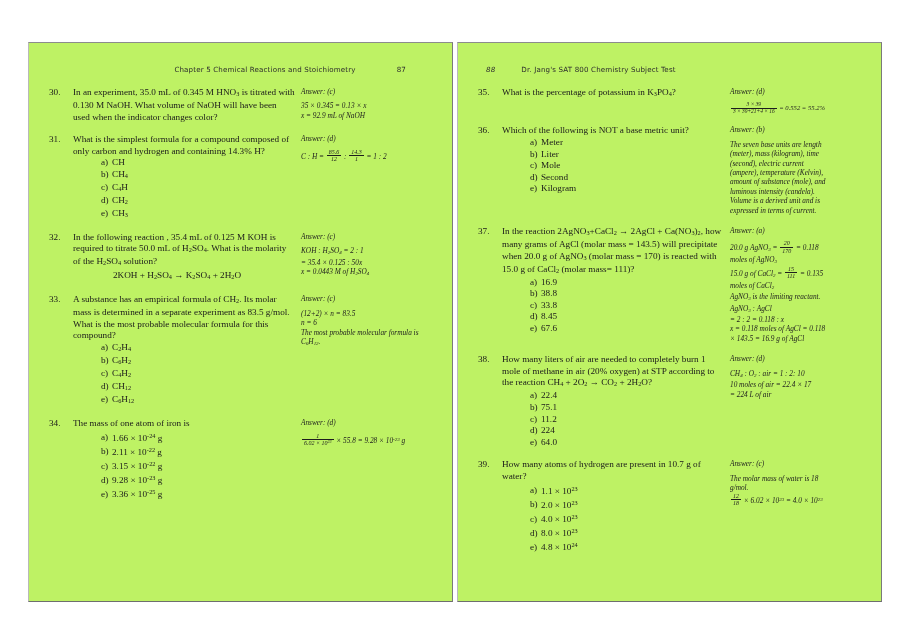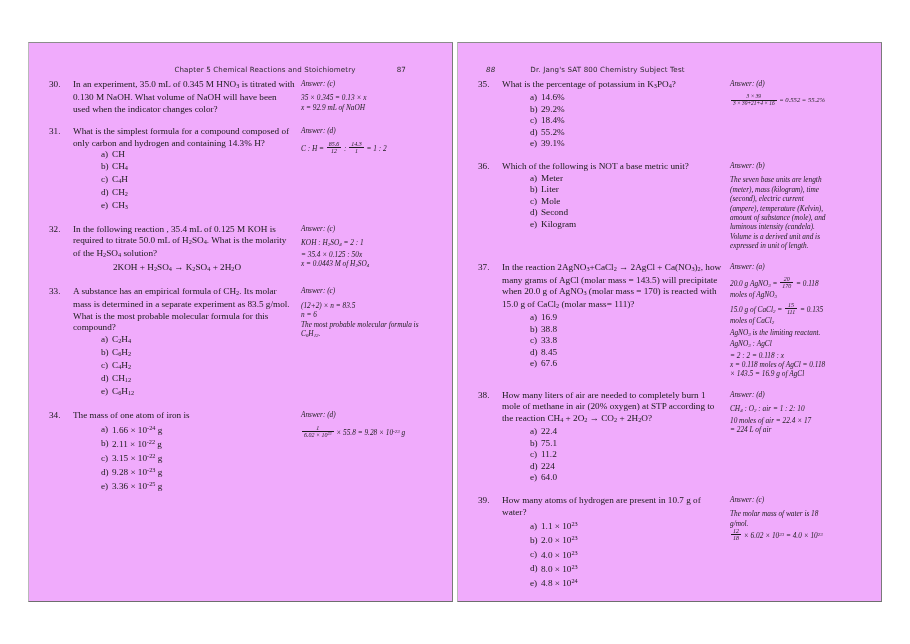--- a/index.html
+++ b/index.html
@@ -20,21 +20,21 @@
     width: 910px; height: 644px;
     display: flex;
     justify-content: space-between;
     padding: 42px 28px 0 28px;
     box-sizing: border-box;
   }
   .page {
     position: relative;
     width: 425px;
     height: 560px;
-    background: #f0abfc;
+    background: #bef264;
     border: 1px solid #b9b9b9;
     border-right-color: #7a7a7a;
     border-bottom-color: #6e6e6e;
     border-top-color: #8c8c8c;
     box-sizing: border-box;
     padding: 22px 14px 10px 14px;
   }
   .running-head {
     font-family: "DejaVu Sans", "Liberation Sans", sans-serif;
     font-size: 7.1px;
@@ -42,23 +42,23 @@
     letter-spacing: 0.15px;
     height: 14px;
     white-space: nowrap;
     display: flex;
     align-items: flex-start;
   }
   .rh-left { justify-content: flex-end; padding-right: 32px; }
   .rh-right { justify-content: flex-start; padding-left: 14px; }
   .rh-title { }
   .rh-page-left { margin-left: 41px; }
-  .rh-page-right { margin-right: 35px; font-style: italic; }
-
-  .qlist { }
+  .rh-page-right { margin-right: 26px; font-style: italic; }
+
+  .qlist { margin-top: 8px; }
 
   .qblock {
     display: flex;
     align-items: flex-start;
     margin-bottom: 11px;
   }
   .qbody {
     width: 252px;
     flex: 0 0 252px;
     padding-left: 30px;
@@ -236,27 +236,20 @@
     </div>
 
     <div class="qlist">
 
       <div class="qblock">
         <div class="qbody">
           <span class="qnum">35.</span>
           <div class="qtext">
             What is the percentage of potassium in K<sub>3</sub>PO<sub>4</sub>?
           </div>
-          <ul class="choices">
-            <li><span class="lbl">a)</span><span>14.6%</span></li>
-            <li><span class="lbl">b)</span><span>29.2%</span></li>
-            <li><span class="lbl">c)</span><span>18.4%</span></li>
-            <li><span class="lbl">d)</span><span>55.2%</span></li>
-            <li><span class="lbl">e)</span><span>39.1%</span></li>
-          </ul>
         </div>
         <div class="ans">
           <span class="ans-head">Answer: (d)</span>
           <span class="wline nb" style="margin-top:6px;font-size:6.6px;"><span class="frac"><span class="num">3 × 39</span><span class="den">3 × 39+21+4 × 16</span></span> = 0.552 = 55.2%</span>
         </div>
       </div>
 
       <div class="qblock">
         <div class="qbody">
           <span class="qnum">36.</span>
@@ -271,21 +264,21 @@
         </div>
         <div class="ans">
           <span class="ans-head">Answer: (b)</span>
           <span class="wline">The seven base units are length</span>
           <span class="wline">(meter), mass (kilogram), time</span>
           <span class="wline">(second), electric current</span>
           <span class="wline">(ampere), temperature (Kelvin),</span>
           <span class="wline">amount of substance (mole), and</span>
           <span class="wline">luminous intensity (candela).</span>
           <span class="wline">Volume is a derived unit and is</span>
-          <span class="wline">expressed in unit of length.</span>
+          <span class="wline">expressed in terms of current.</span>
         </div>
       </div>
 
       <div class="qblock">
         <div class="qbody">
           <span class="qnum">37.</span>
           <div class="qtext">
             In the reaction 2AgNO<sub>3</sub>+CaCl<sub>2</sub> → 2AgCl + Ca(NO<sub>3</sub>)<sub>2</sub>, how many grams of AgCl (molar mass = 143.5) will precipitate when 20.0 g of AgNO<sub>3</sub> (molar mass = 170) is reacted with 15.0 g of CaCl<sub>2</sub> (molar mass= 111)?
           </div>
           <ul class="choices">

